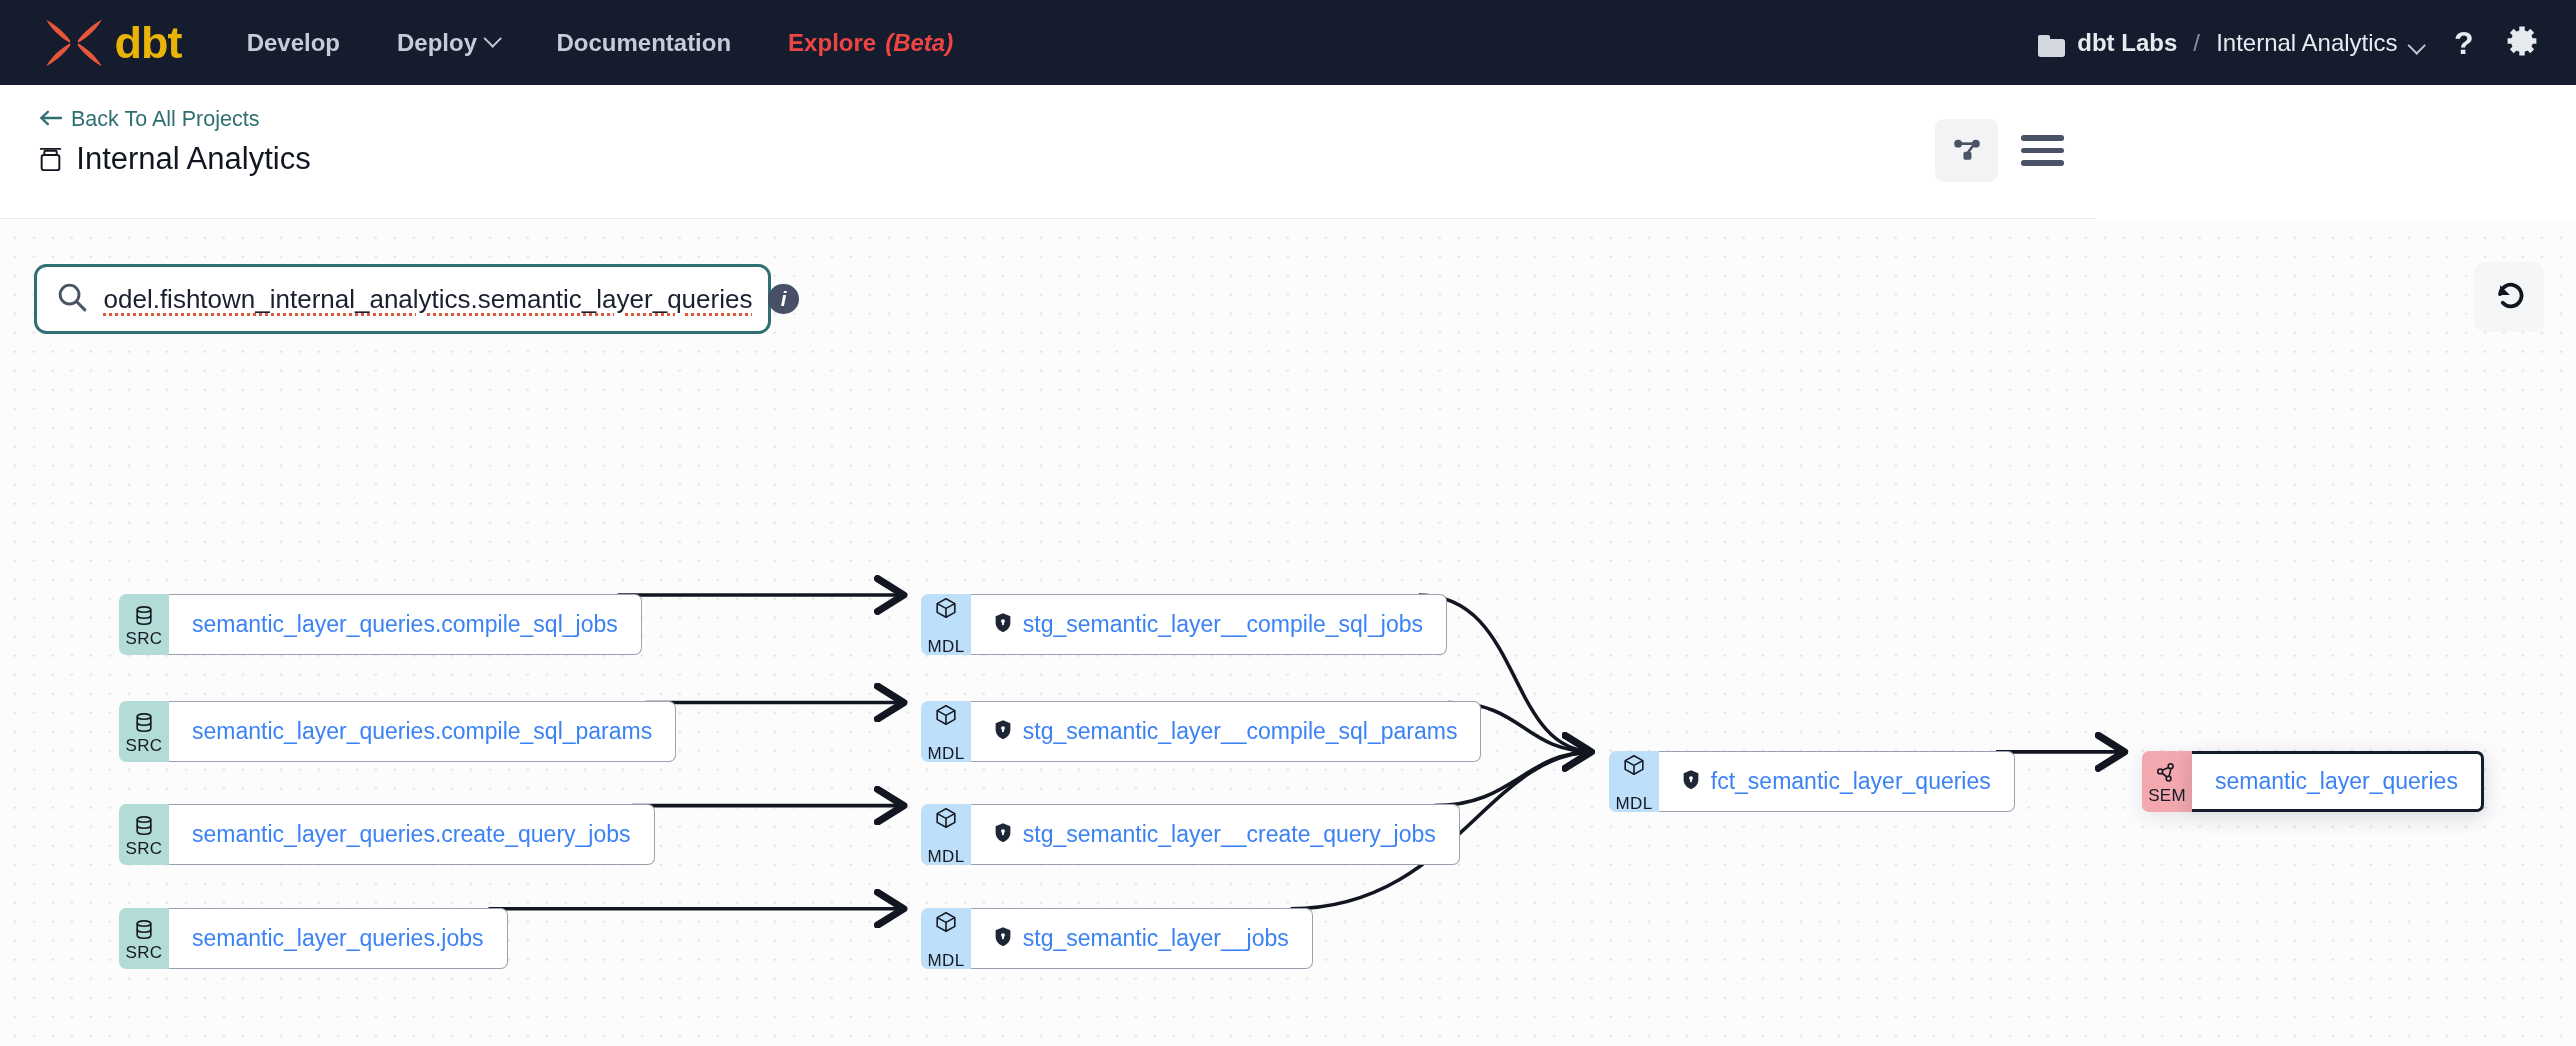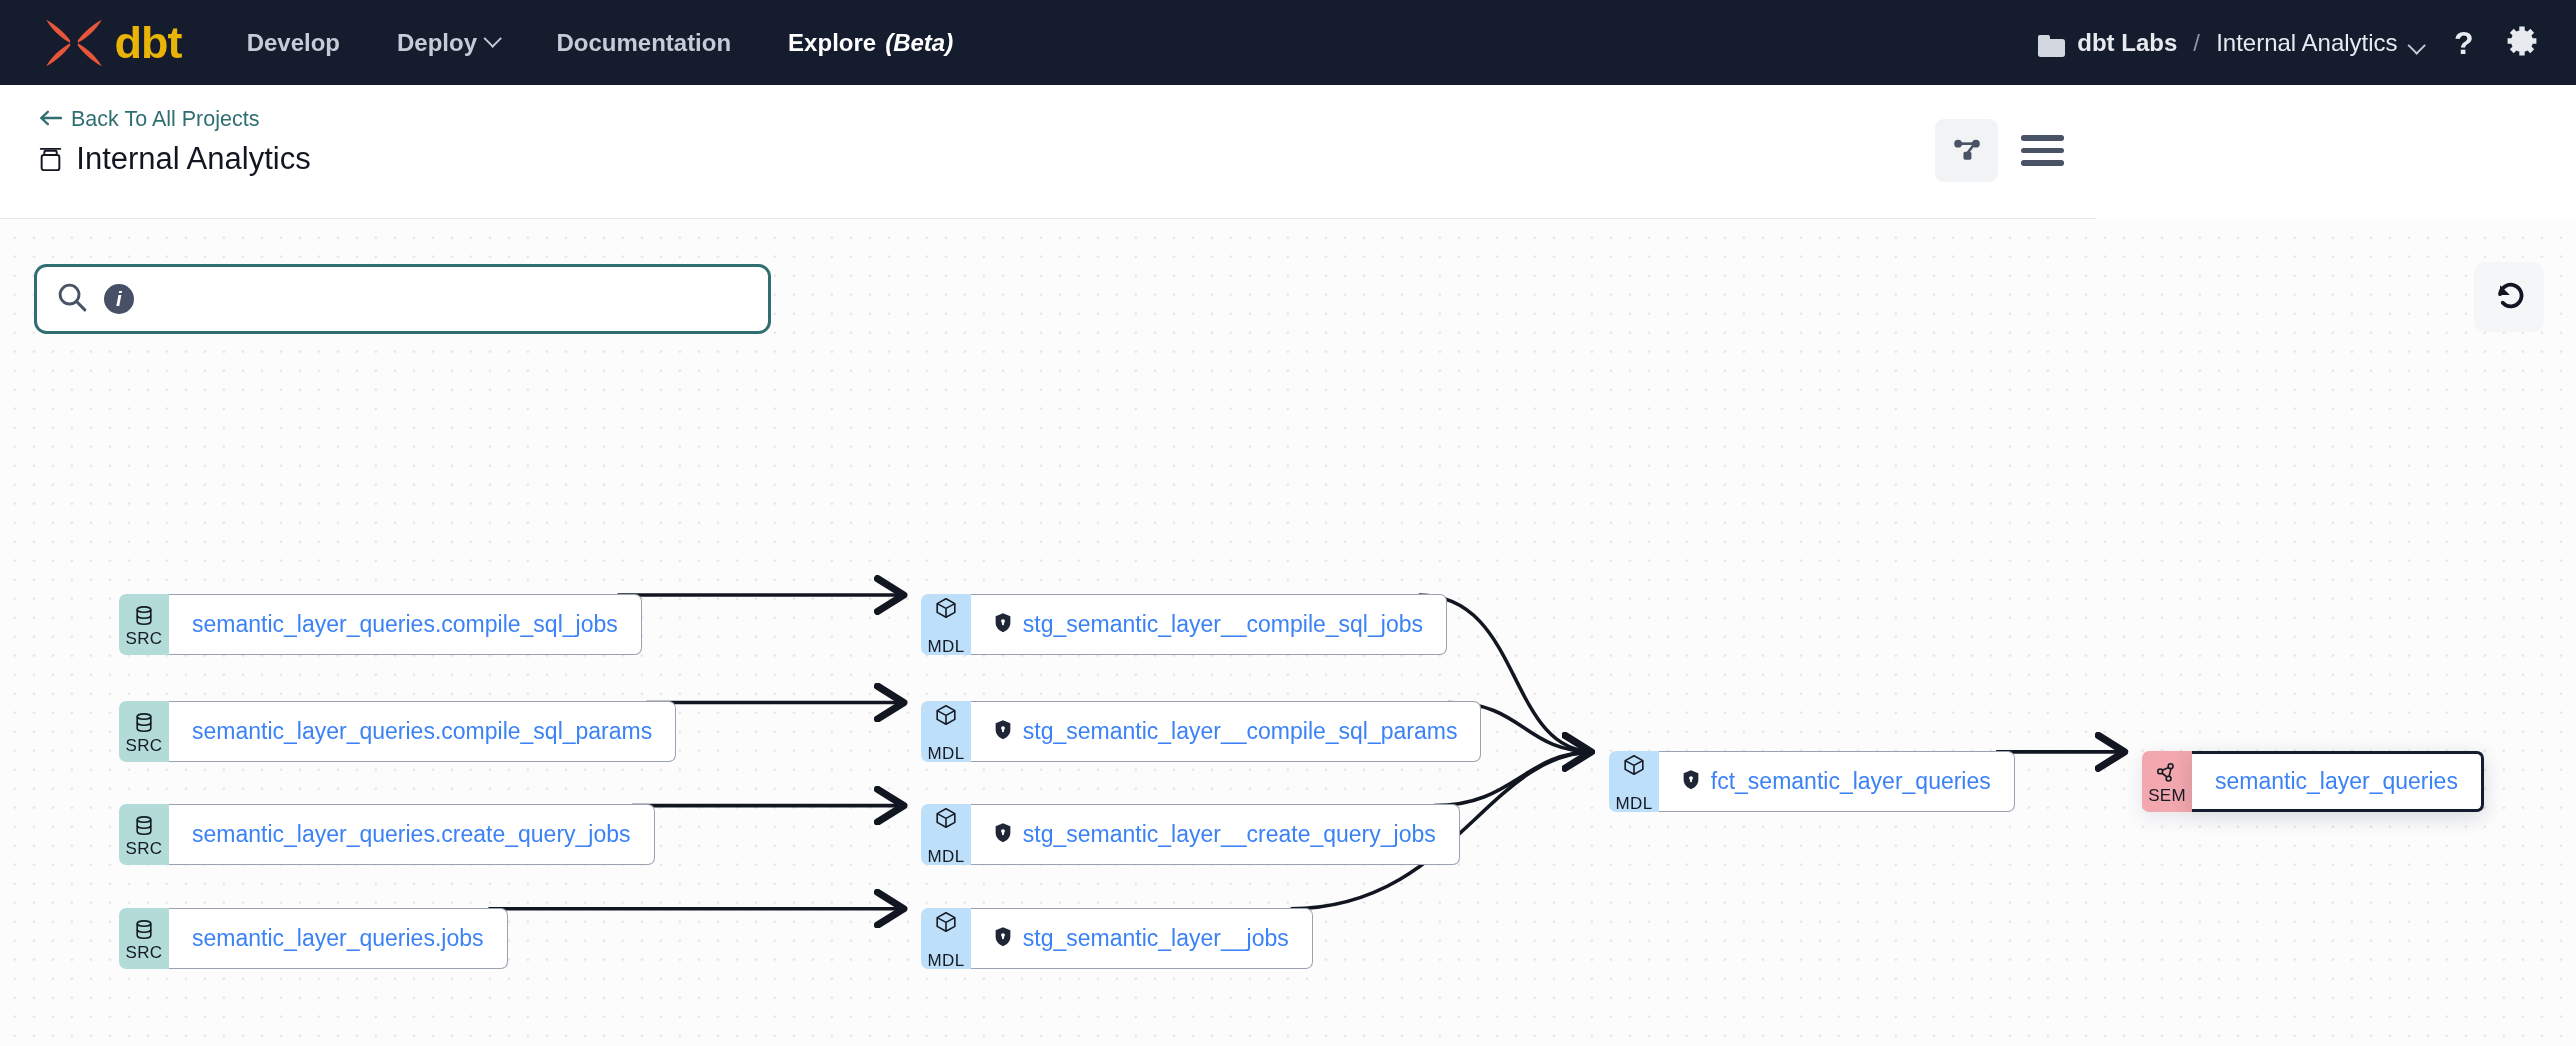--- a/index.html
+++ b/index.html
@@ -24,21 +24,21 @@
     color: #eab308; font-size: 45px; font-weight: 700;
     letter-spacing: -0.9px; line-height: 1;
     font-family: "Liberation Sans", sans-serif;
   }
   .nav-links { display: flex; align-items: center; margin-left: 65px; gap: 57px; }
   .nav-link {
     color: #c6cbd6; font-size: 24px; font-weight: 600;
     display: flex; align-items: center; gap: 9px; cursor: pointer;
     white-space: nowrap;
   }
-  .nav-link.active { color: #ffffff; }
+  .nav-link.active { color: #ef4444; }
   .nav-link .beta { font-style: italic; font-weight: 700; }
   .chev {
     display:inline-block; width: 13.4px; height: 13.4px;
     border-right: 2.7px solid #c6cbd6; border-bottom: 2.7px solid #c6cbd6;
     transform: rotate(45deg) translate(-2.7px,-2.7px);
   }
   .nav-right {
     margin-left: auto; margin-right: 36px;
     display: flex; align-items: center; gap: 30.5px;
   }
@@ -254,20 +254,21 @@
 
 <div class="canvas">
 
   <div class="searchbox">
     <span>
       <svg viewBox="0 0 34 34" width="30.5" height="30.5">
         <circle cx="14" cy="14" r="10.5" fill="none" stroke="#4a5365" stroke-width="3.2"></circle>
         <line x1="21.5" y1="21.5" x2="31" y2="31" stroke="#4a5365" stroke-width="3.4" stroke-linecap="round"></line>
       </svg>
     </span>
+    <span class="search-text">odel.fishtown_internal_analytics.semantic_layer_queries</span>
     <span class="info-badge">i</span>
   </div>
 
   <div class="reset-btn">
     <span>
       <svg viewBox="0 0 40 40" width="36" height="36">
         <path d="M10 18 A12 12 0 1 1 13 27.5" fill="none" stroke="#121620" stroke-width="4.2" stroke-linecap="round"></path>
         <path d="M10 8 L10 19 L21 19 Z" fill="#121620"></path>
       </svg>
     </span>

